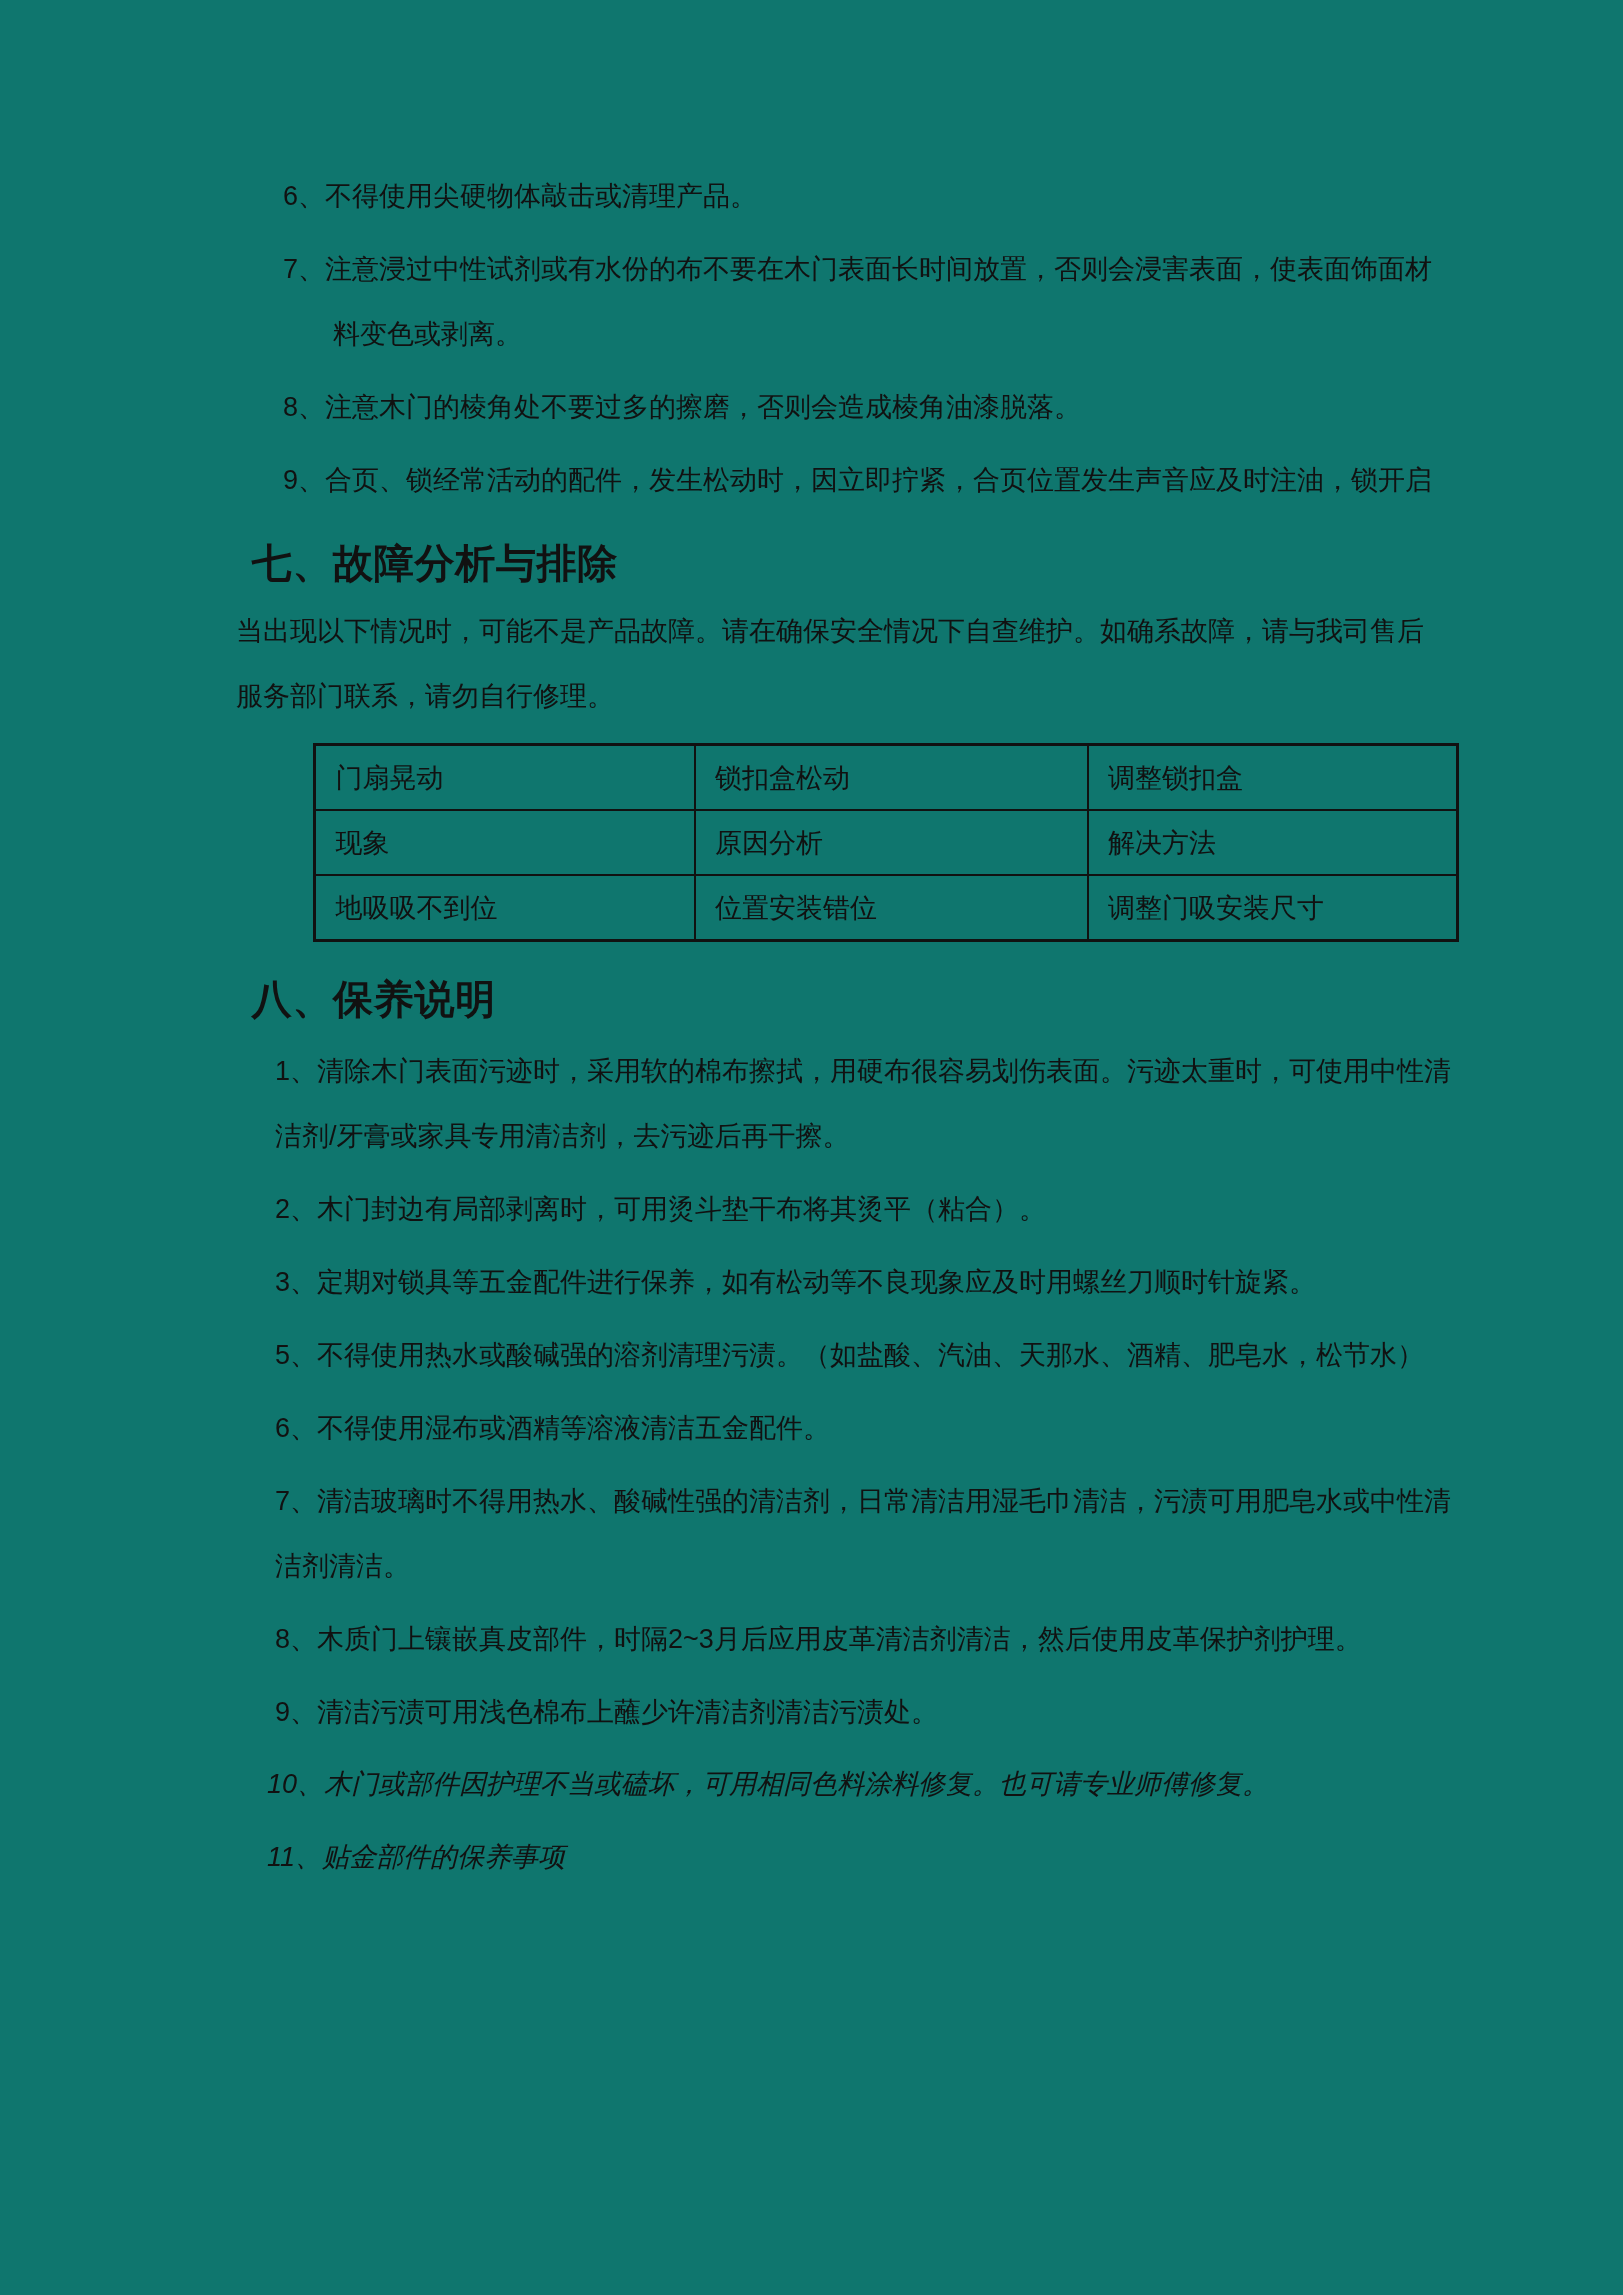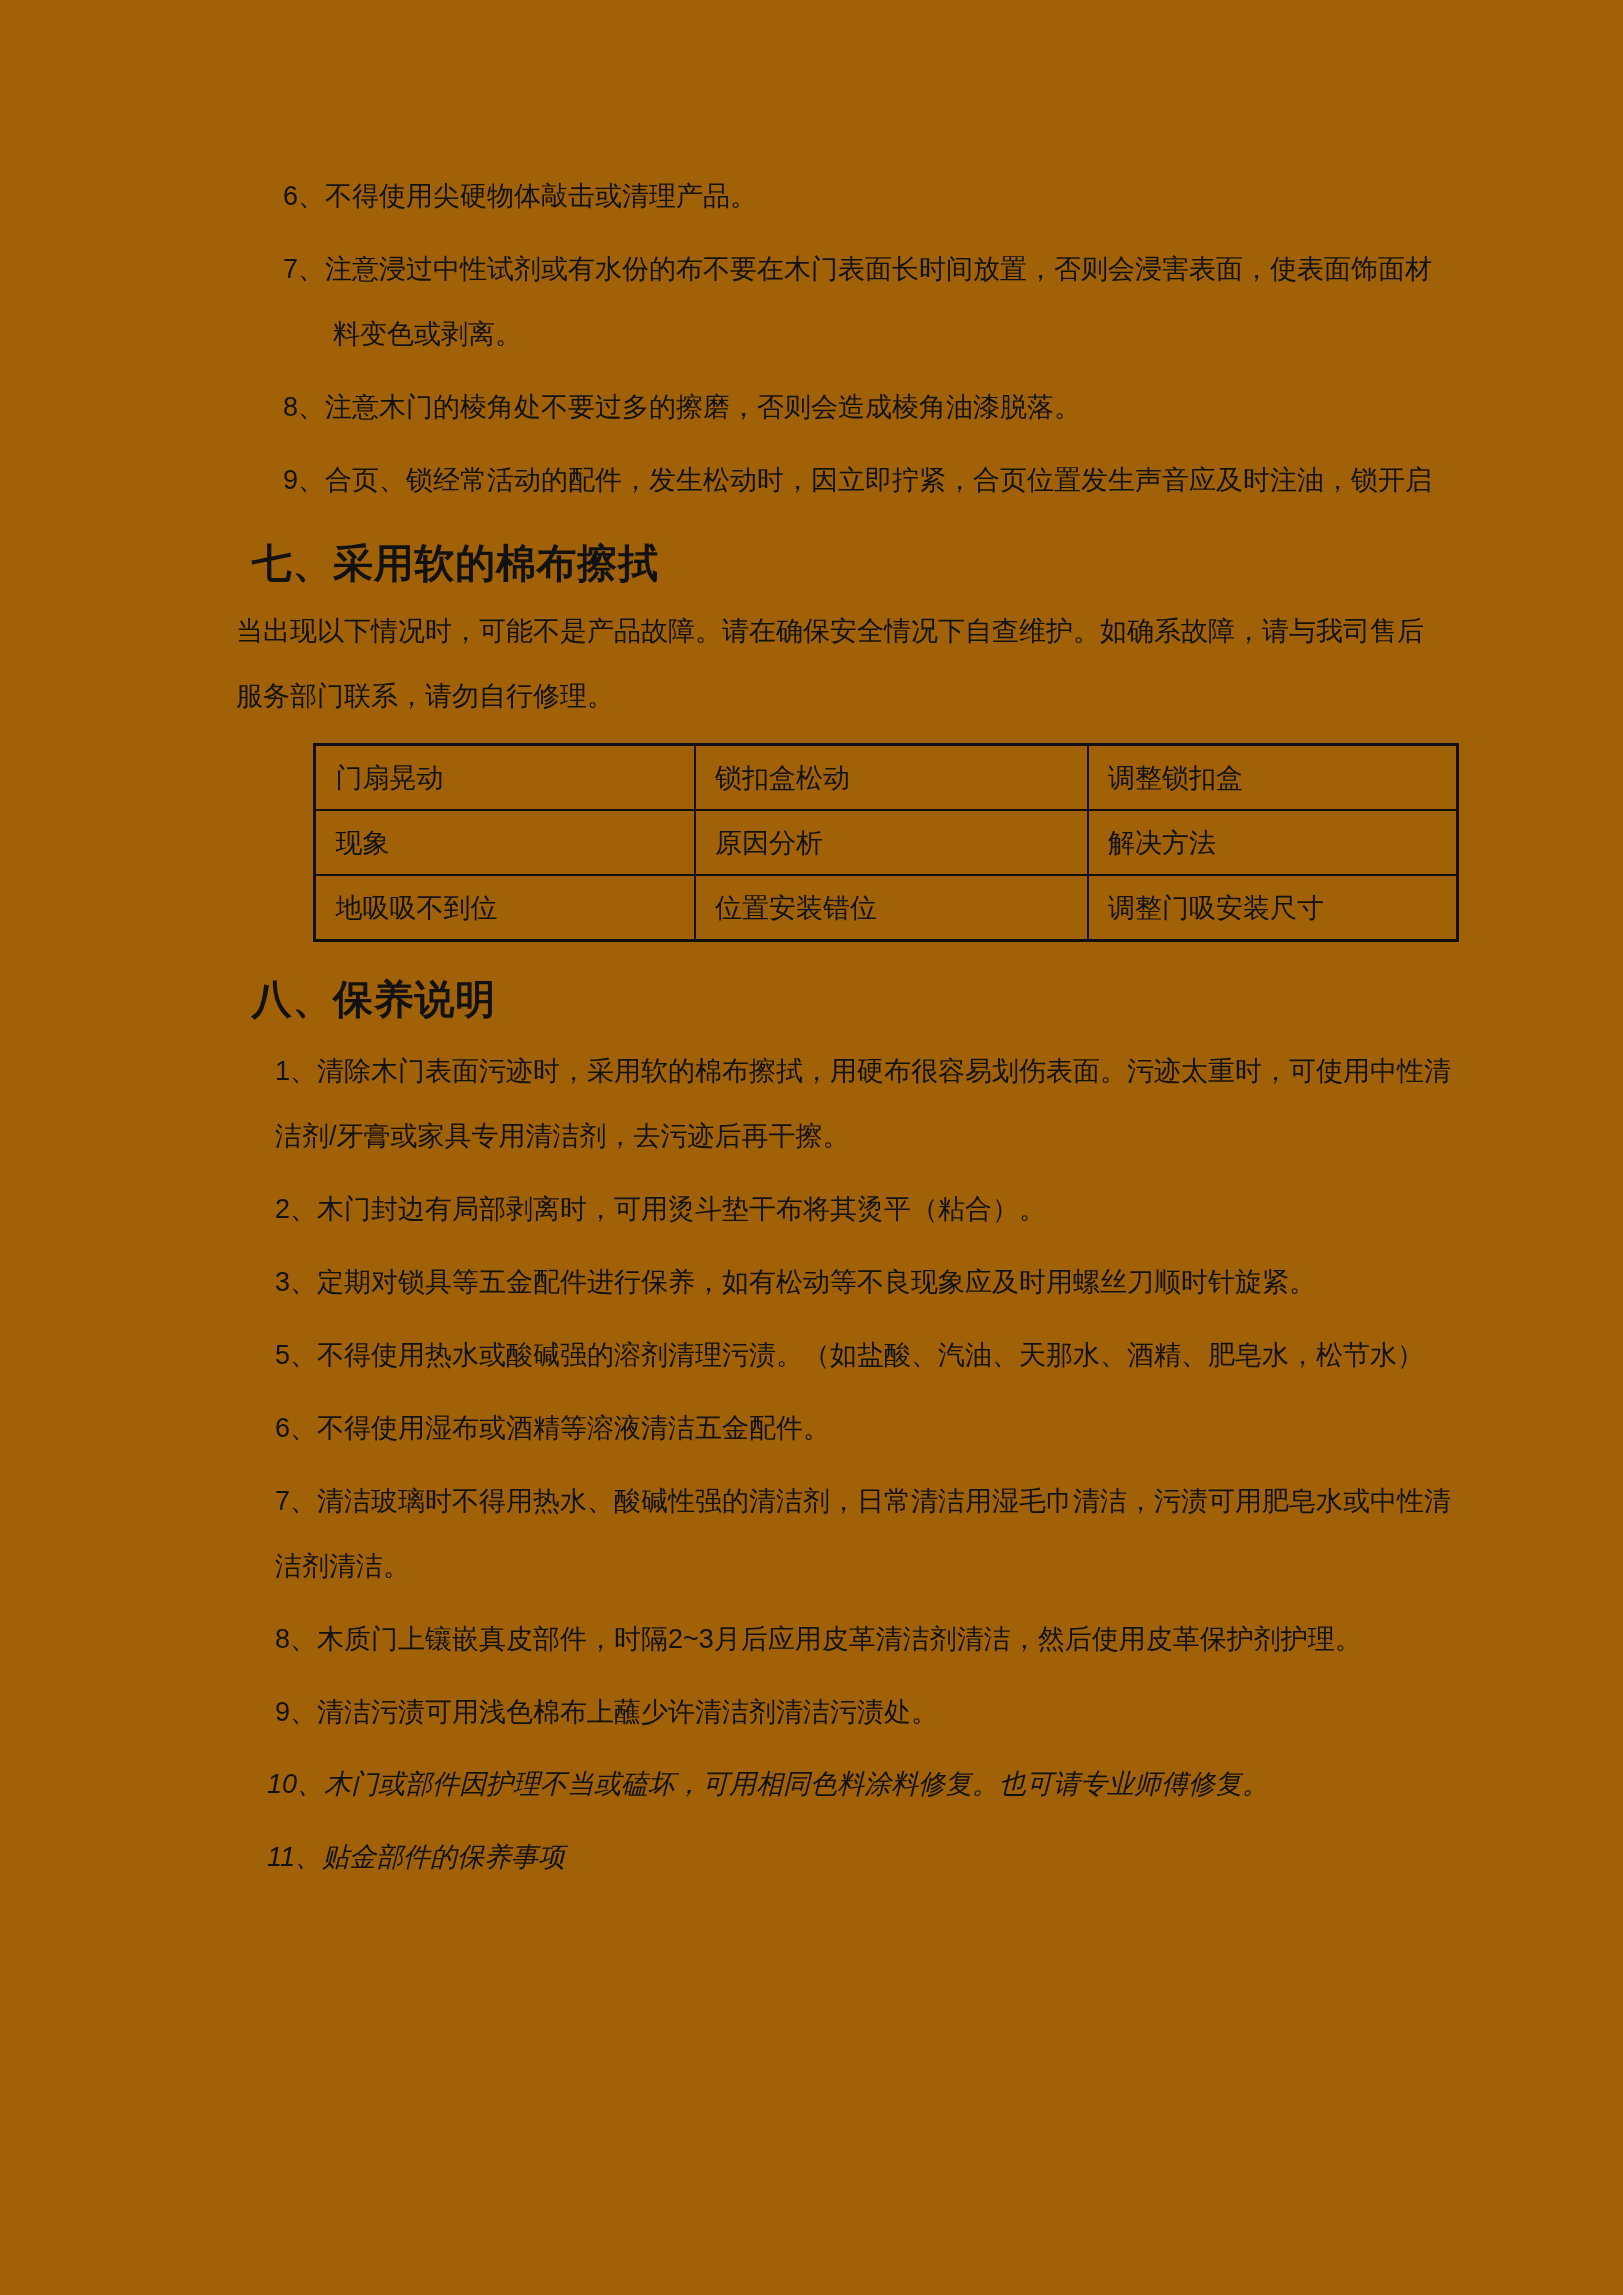--- a/index.html
+++ b/index.html
@@ -1,19 +1,19 @@
 <!DOCTYPE html>
 <html style="font-size:10.5px"><head>
 <meta charset="utf-8">
 <style>
   html,body { margin:0; padding:0; background:#ffffff; }
   .page {
     position:relative;
     width:1623px; height:2295px;
-    background:#a16207;
+    background:#0f766e;
     box-sizing:border-box;
     padding:156px 164px 0 236px;
     font-family:"Liberation Sans","DejaVu Sans",sans-serif;
     color:#111111;
     font-size:27px;
     overflow:hidden;
   }
   .ln { line-height:65px; white-space:pre; }
   .num { display:inline; }
   .item-start { margin-top:7.9px; }
@@ -49,21 +49,21 @@
     <div class="ln ml72 item-start"><span class="num">6、</span><span>不得使用尖硬物体敲击或清理产品。</span></div>
 
     <div class="ln ml72 item-start"><span class="num">7、</span><span>注意浸过中性试剂或有水份的布不要在木门表面长时间放置，否则会浸害表面，使表面饰面材</span></div>
     <div class="ln ml148">料变色或剥离。</div>
 
     <div class="ln ml72 item-start"><span class="num">8、</span><span>注意木门的棱角处不要过多的擦磨，否则会造成棱角油漆脱落。</span></div>
 
     <div class="ln ml72 item-start"><span class="num">9、</span><span>合页、锁经常活动的配件，发生松动时，因立即拧紧，合页位置发生声音应及时注油，锁开启</span></div>
   </section>
 
-  <h1 class="h">七、采用软的棉布擦拭</h1>
+  <h1 class="h">七、故障分析与排除</h1>
 
   <div class="ln">当出现以下情况时，可能不是产品故障。请在确保安全情况下自查维护。如确系故障，请与我司售后</div>
   <div class="ln">服务部门联系，请勿自行修理。</div>
 
   <table class="ftable">
     <colgroup>
         <col class="c1">
         <col class="c2">
         <col class="c3">
       </colgroup>

